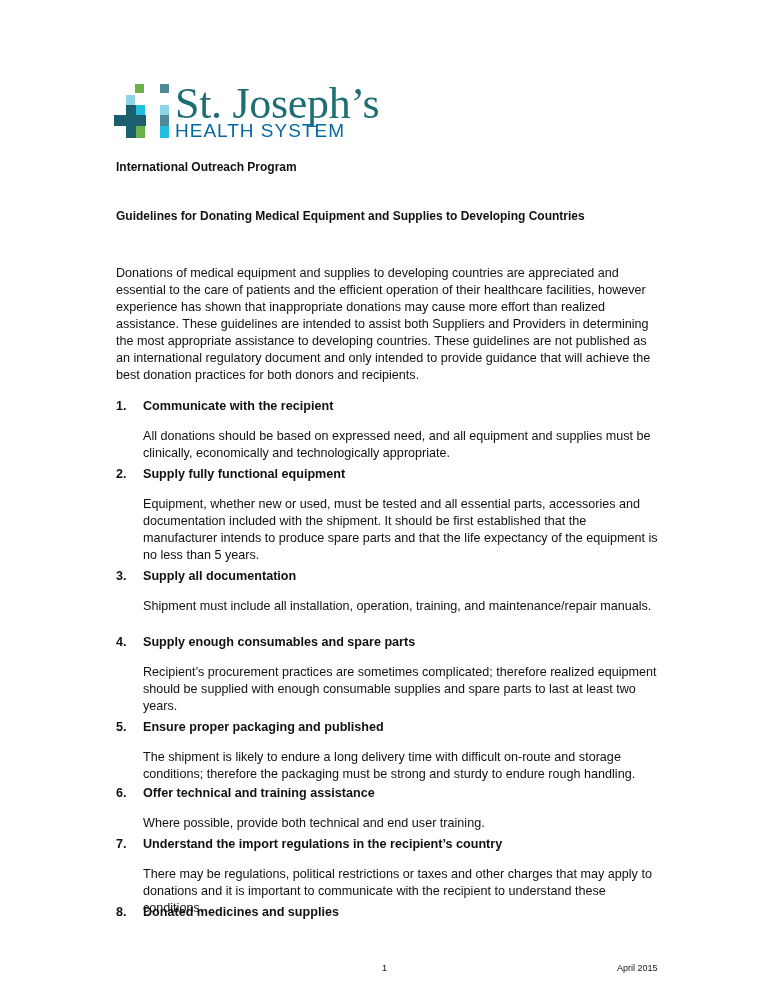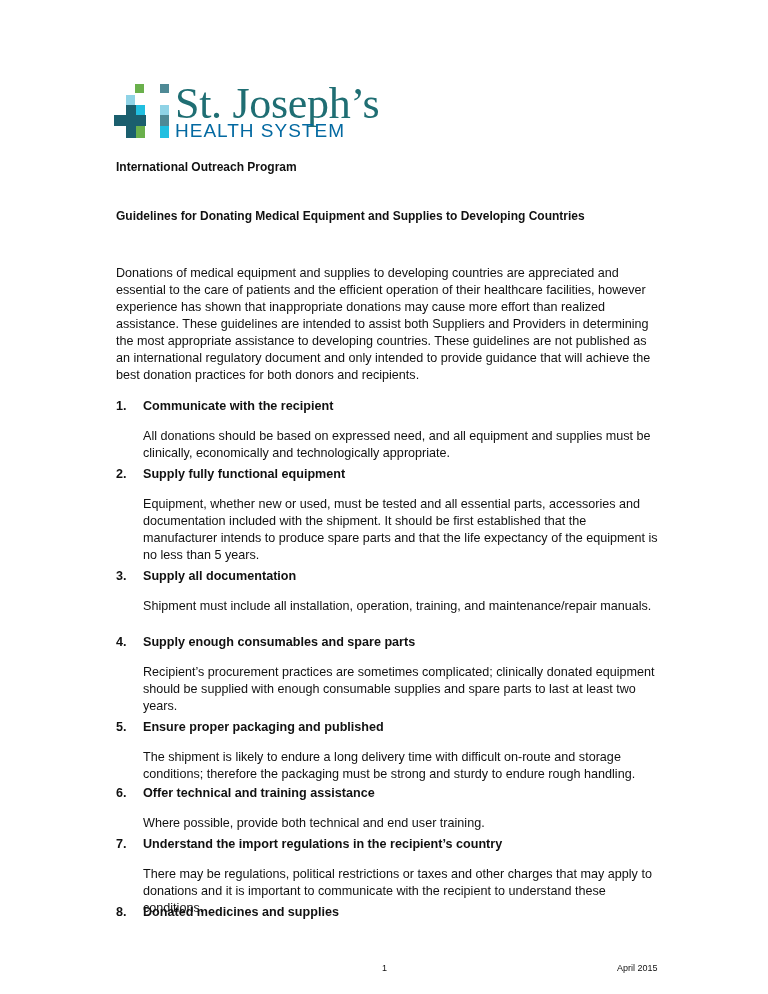--- a/index.html
+++ b/index.html
@@ -66,21 +66,21 @@
 
   <div class="item" style="top:568px;">
     <span class="num">3.</span>
     <div class="head">Supply all documentation</div>
     <div class="body">Shipment must include all installation, operation, training, and maintenance/repair manuals.</div>
   </div>
 
   <div class="item" style="top:634px;">
     <span class="num">4.</span>
     <div class="head">Supply enough consumables and spare parts</div>
-    <div class="body">Recipient’s procurement practices are sometimes complicated; clinically donated equipment should be supplied with enough consumable supplies and spare parts to last at least two years.</div>
+    <div class="body">Recipient’s procurement practices are sometimes complicated; therefore realized equipment should be supplied with enough consumable supplies and spare parts to last at least two years.</div>
   </div>
 
   <div class="item" style="top:719px;">
     <span class="num">5.</span>
     <div class="head">Ensure proper packaging and published</div>
     <div class="body">The shipment is likely to endure a long delivery time with difficult on-route and storage conditions; therefore the packaging must be strong and sturdy to endure rough handling.</div>
   </div>
 
   <div class="item" style="top:785px;">
     <span class="num">6.</span>

